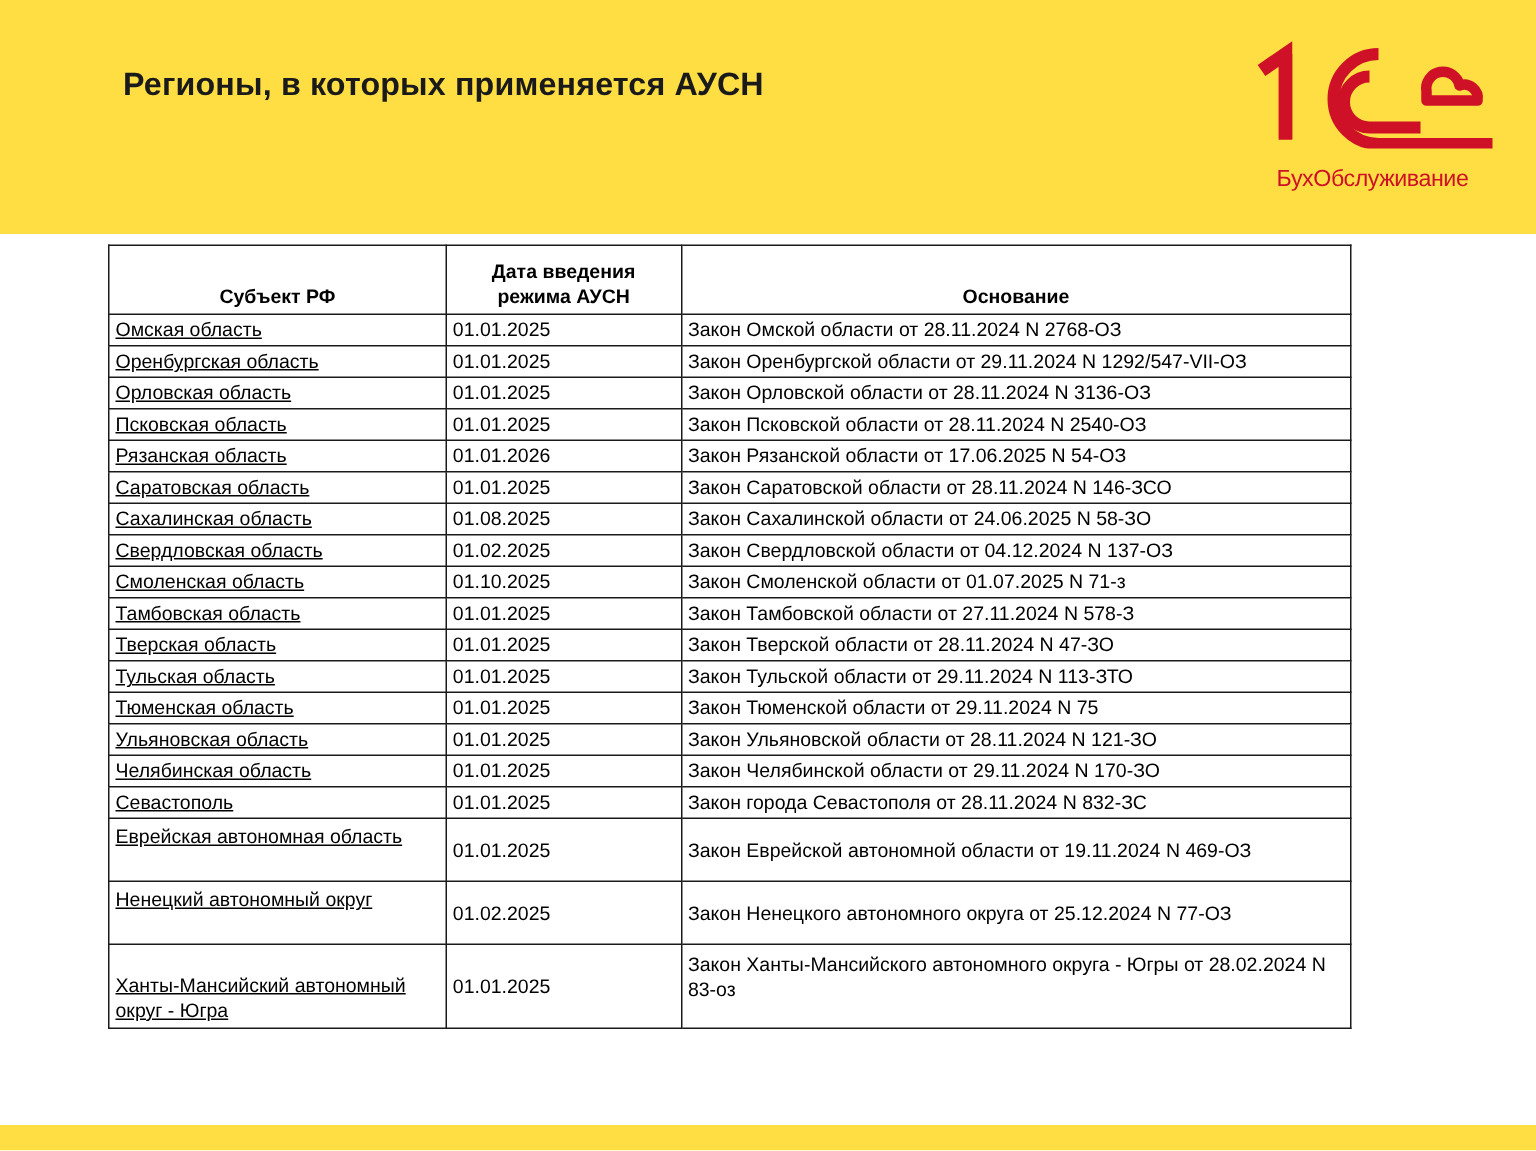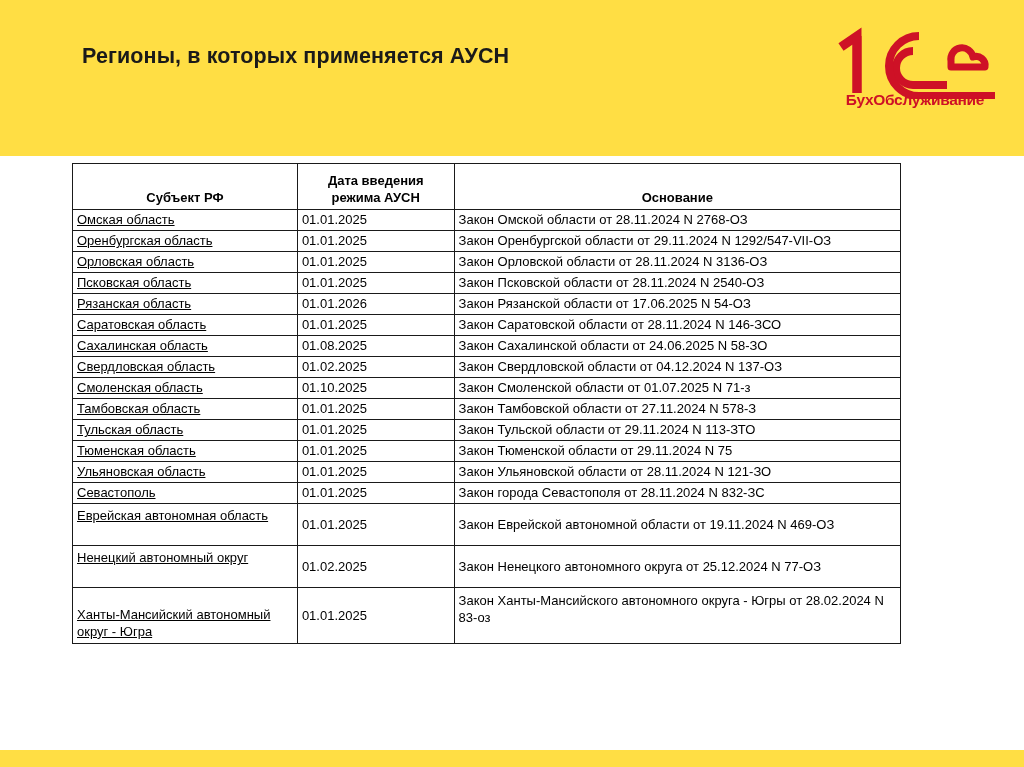--- a/index.html
+++ b/index.html
@@ -26,23 +26,23 @@
     letter-spacing:0.1px;white-space:nowrap;
   }
   
   .logo{
     position:absolute;left:827px;top:27px;width:172px;height:100px;
   }
   .logo-mark{
     position:absolute;left:0;top:0;width:172px;height:72px;
   }
   .logo-word{
-    position:absolute;left:4px;top:64px;width:168px;
+    position:absolute;left:4px;top:84px;width:168px;
     text-align:center;
-    font-size:15.5px;font-weight:bold;color:#CE1126;
+    font-size:15.5px;font-weight:normal;color:#CE1126;
     letter-spacing:-0.3px;white-space:nowrap;
   }
   
   .table-wrap{
     position:absolute;left:72px;top:163px;width:829px;
   }
   table.grid{
     border-collapse:collapse;
     table-layout:fixed;
     width:829px;
@@ -164,33 +164,43 @@
           <td class="c1">Смоленская область</td>
           <td class="c2">01.10.2025</td>
           <td class="c3">Закон Смоленской области от 01.07.2025 N 71-з</td>
         </tr>
         <tr class="r-normal">
           <td class="c1">Тамбовская область</td>
           <td class="c2">01.01.2025</td>
           <td class="c3">Закон Тамбовской области от 27.11.2024 N 578-З</td>
         </tr>
         <tr class="r-normal">
+          <td class="c1">Тверская область</td>
+          <td class="c2">01.01.2025</td>
+          <td class="c3">Закон Тверской области от 28.11.2024 N 47-ЗО</td>
+        </tr>
+        <tr class="r-normal">
           <td class="c1">Тульская область</td>
           <td class="c2">01.01.2025</td>
           <td class="c3">Закон Тульской области от 29.11.2024 N 113-ЗТО</td>
         </tr>
         <tr class="r-normal">
           <td class="c1">Тюменская область</td>
           <td class="c2">01.01.2025</td>
           <td class="c3">Закон Тюменской области от 29.11.2024 N 75</td>
         </tr>
         <tr class="r-normal">
           <td class="c1">Ульяновская область</td>
           <td class="c2">01.01.2025</td>
           <td class="c3">Закон Ульяновской области от 28.11.2024 N 121-ЗО</td>
+        </tr>
+        <tr class="r-normal">
+          <td class="c1">Челябинская область</td>
+          <td class="c2">01.01.2025</td>
+          <td class="c3">Закон Челябинской области от 29.11.2024 N 170-ЗО</td>
         </tr>
         <tr class="r-normal">
           <td class="c1">Севастополь</td>
           <td class="c2">01.01.2025</td>
           <td class="c3">Закон города Севастополя от 28.11.2024 N 832-ЗС</td>
         </tr>
         <tr class="r-tall">
           <td class="c1 multiline">Еврейская автономная область</td>
           <td class="c2">01.01.2025</td>
           <td class="c3">Закон Еврейской автономной области от 19.11.2024 N 469-ОЗ</td>

